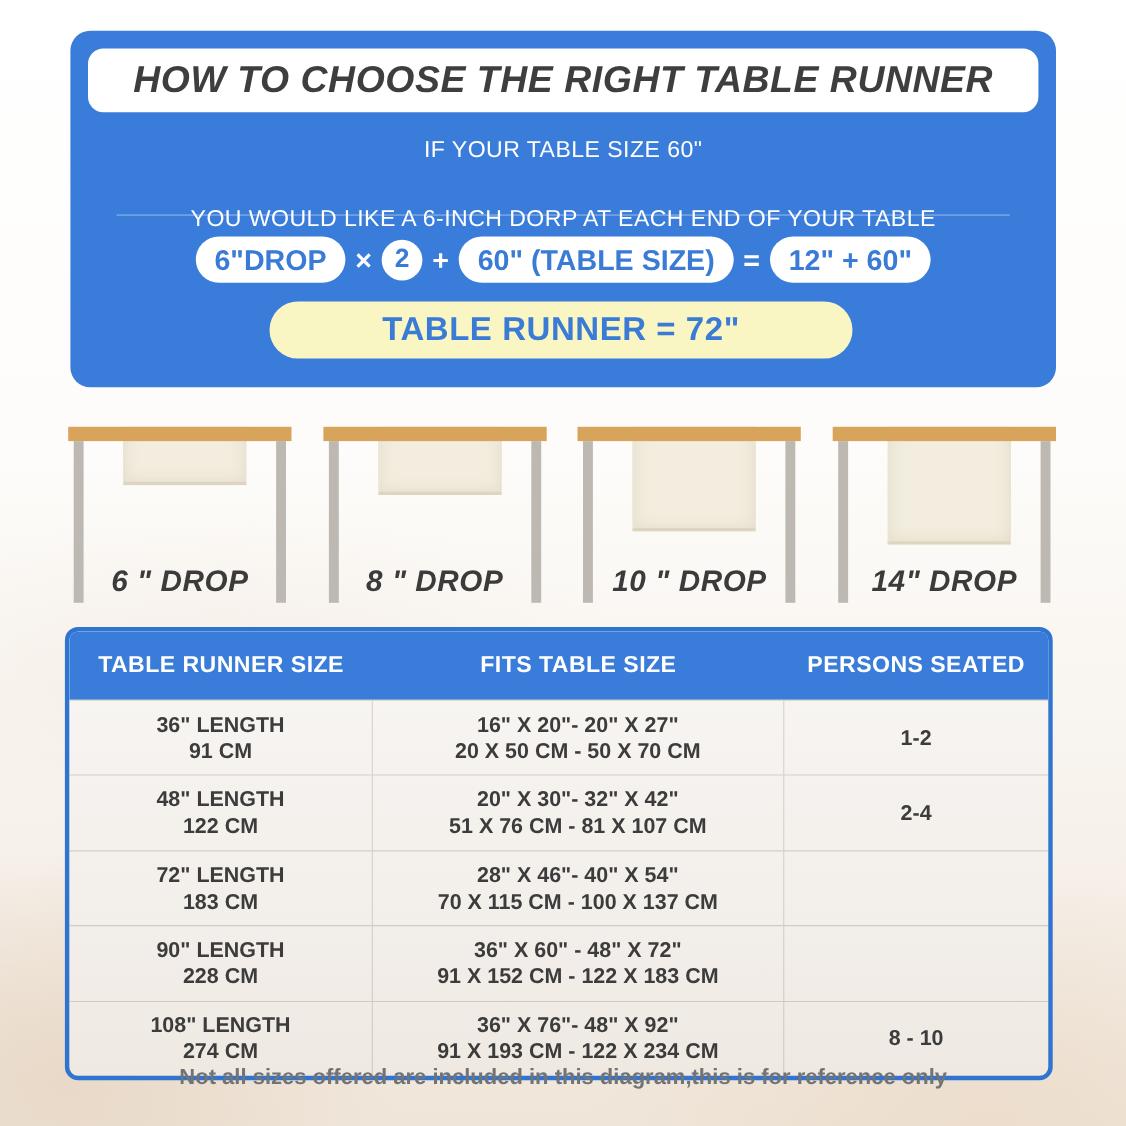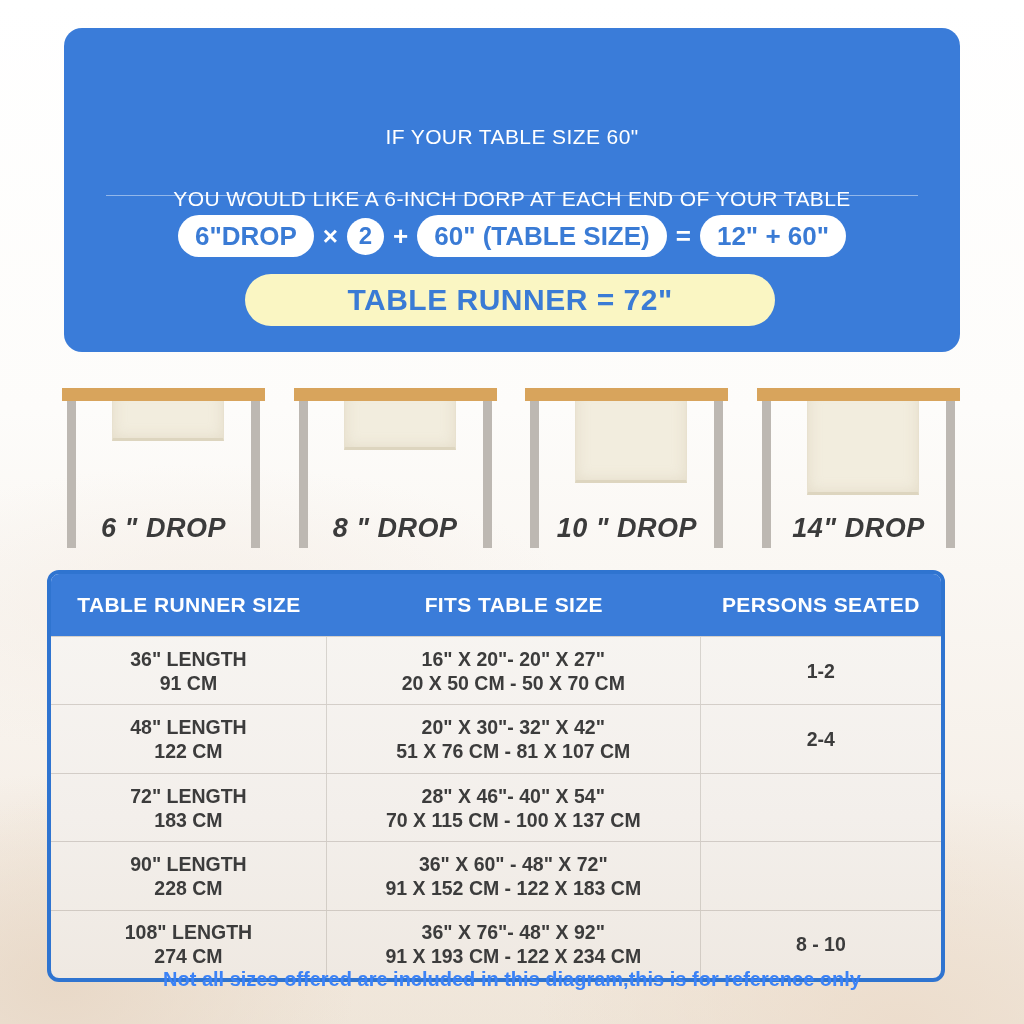--- a/index.html
+++ b/index.html
@@ -77,21 +77,21 @@
   .fig.f2 .runner { height:62px; }
   .fig.f3 .runner { height:95px; }
   .fig.f4 .runner { height:107px; }
   .fig .drop-label {
     position:absolute; bottom:16px; left:0; right:0; text-align:center;
     font-style:italic; font-weight:900; font-size:27px; color:#3b3b3b; letter-spacing:.5px;
   }
 
   
   .size-table {
-    position:absolute; left:47px; top:570px; width:898px; height:412px;
+    position:absolute; left:59px; top:570px; width:898px; height:412px;
     border:4px solid #2f74d0; border-radius:12px; overflow:hidden;
     background:linear-gradient(180deg,#f8f6f3 0%, #f3efeb 60%, #efe9e2 100%);
     display:flex; flex-direction:column;
   }
   .st-header { height:62px; background:#3a7cd9; display:flex; flex-shrink:0; }
   .st-header .hc {
     display:flex; align-items:center; justify-content:center;
     color:#ffffff; font-weight:800; font-size:21px; letter-spacing:.4px;
   }
   .c1 { width:31%; }
@@ -100,27 +100,30 @@
   .st-row { flex:1; display:flex; border-top:1px solid rgba(125,115,104,.28); }
   .st-row:first-of-type { border-top:none; }
   .st-row .cell {
     display:flex; flex-direction:column; align-items:center; justify-content:center;
     text-align:center; color:#3c3c3c; font-weight:700; font-size:19.5px; line-height:24px;
   }
   .st-row .c1, .st-row .c2 { border-right:1px solid rgba(125,115,104,.25); }
 
   .footer-note {
     position:absolute; top:968px; left:0; right:0; text-align:center;
-    font-weight:700; font-size:20px; color:#3b82f6;
+    font-weight:700; font-size:20px; color:#737373;
   }
 </style>
 </head>
 <body>
 
 <div class="blue-panel">
+  <div class="title-bar">
+    <div class="title-text">HOW TO CHOOSE THE RIGHT TABLE RUNNER</div>
+  </div>
 
   <div class="subtitle s1">IF YOUR TABLE SIZE 60"</div>
   <div class="subtitle s2">YOU WOULD LIKE A 6-INCH DORP AT EACH END OF YOUR TABLE</div>
   <div class="hdr-divider"></div>
 
   <div class="calc-row">
     <span class="pill">6"DROP</span>
     <span class="op">×</span>
     <span class="circle-pill">2</span>
     <span class="op">+</span>

